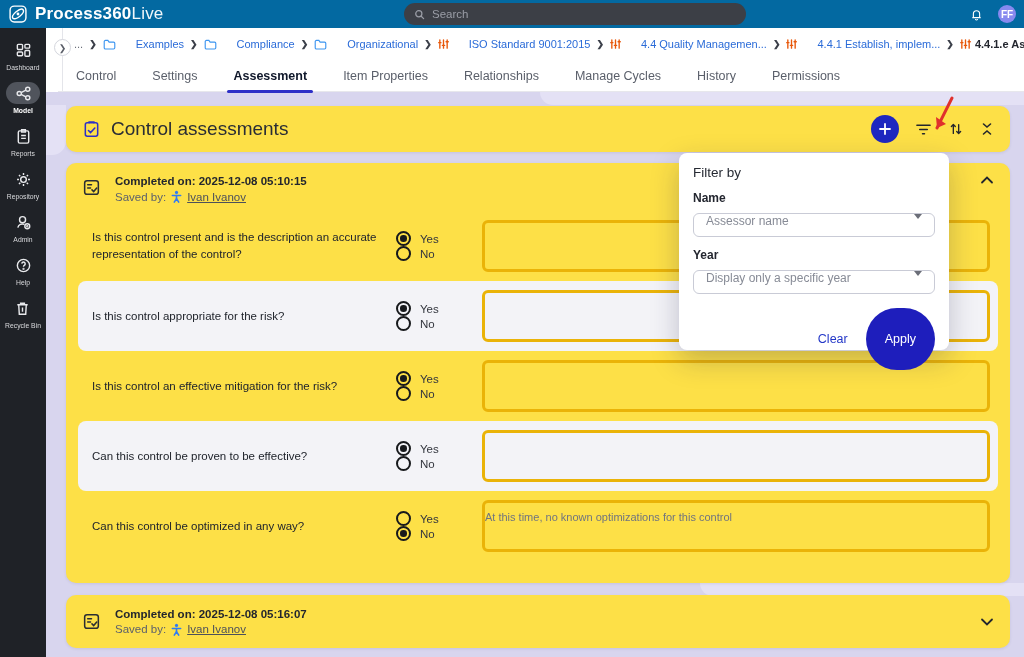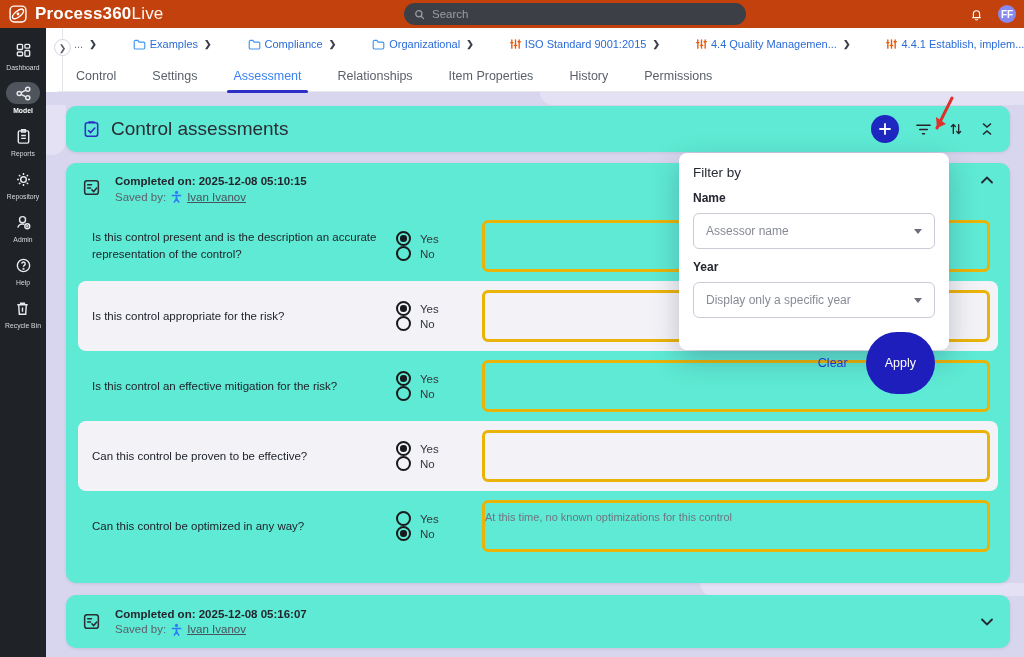--- a/index.html
+++ b/index.html
@@ -1,21 +1,21 @@
 <!DOCTYPE html>
 <html><head>
 <meta charset="utf-8">
 <style>
   * { margin:0; padding:0; box-sizing:border-box; }
   html,body { width:1024px; height:657px; }
   body { font-family:"Liberation Sans", sans-serif; }
   .screen { position:relative; width:1024px; height:657px; overflow:hidden; background:#fff; }
 
   
-  .topbar { position:absolute; left:0; top:0; width:1024px; height:28px; background:#c2410c; display:flex; align-items:center; z-index:30; }
+  .topbar { position:absolute; left:0; top:0; width:1024px; height:28px; background:#0369a1; display:flex; align-items:center; z-index:30; }
   .logo-wrap { display:flex; align-items:center; gap:7px; margin-left:8px; }
   .logo-text { color:#fff; font-size:17px; font-weight:700; letter-spacing:.2px; }
   .logo-text .lite { font-weight:300; opacity:.95; }
   .searchbar { position:absolute; left:404px; top:3px; width:342px; height:22px; background:#3c3f46; border-radius:11px; display:flex; align-items:center; gap:7px; padding:0 10px; }
   .searchbar span { color:#9a9da6; font-size:11.5px; }
   .topbar-right { position:absolute; right:8px; top:0; height:28px; display:flex; align-items:center; gap:14px; }
   .avatar { width:18px; height:18px; border-radius:50%; background:#8789ef; color:#fff; font-size:10px; font-weight:700; display:flex; align-items:center; justify-content:center; }
 
   
   .sidebar { position:absolute; left:0; top:28px; width:46px; height:629px; background:#1f2227; z-index:25; display:flex; flex-direction:column; align-items:center; padding-top:11px; }
@@ -24,36 +24,36 @@
   .side-item.active .ic { background:#50545c; }
   .side-item .lbl { color:#d9dadd; font-size:6.8px; margin-top:3px; }
   .side-item.active .lbl { font-weight:700; color:#fff; }
 
   
   .chrome { position:absolute; left:46px; top:28px; width:978px; height:64px; background:#fff; z-index:5; }
   .vline { position:absolute; left:16px; top:0; width:1px; height:64px; background:#e4e5ea; }
   .panel-toggle { position:absolute; left:8px; top:11px; width:17px; height:17px; border-radius:50%; background:#fff; border:1px solid #d4d6dd; color:#5a5e68; font-size:9px; display:flex; align-items:center; justify-content:center; z-index:6; }
   .breadcrumb { position:absolute; left:28px; top:0; width:944px; height:32px; display:flex; align-items:center; gap:6px; font-size:11px; white-space:nowrap; }
   .bc-sep { color:#3b3f49; font-size:9px; font-weight:700; }
-  .bc-link { color:#2a6bd8; display:flex; align-items:center; gap:4px; cursor:pointer;margin-left:30px; }
+  .bc-link { color:#2a6bd8; display:flex; align-items:center; gap:20px; cursor:pointer; }
   .bc-dots { color:#6b6f7a; }
   .bc-current { color:#23262e; font-weight:700; display:flex; align-items:center; gap:4px; }
   .tabs { position:absolute; left:12px; top:32px; width:966px; height:32px; display:flex; align-items:center; gap:0; border-bottom:1px solid #e7e7ec; }
   .tab { font-size:12.5px; color:#5a5f6a; padding:0 18px; height:32px; display:flex; align-items:center; cursor:pointer; position:relative; }
-  .tab.active { color:#3b82f6; font-weight:400; }
+  .tab.active { color:#0f172a; font-weight:700; }
   .tab.active::after { content:""; position:absolute; left:12px; right:12px; bottom:-1px; height:2.5px; background:#2d2fc7; border-radius:2px; }
 
   
   .content { position:absolute; left:46px; top:92px; width:978px; height:565px; background:#d8d5ee; z-index:1; }
   .deco { position:absolute; background:#e4e1f5; }
   .deco.d1 { left:494px; top:0; width:484px; height:13px; border-radius:0 0 0 14px; }
   .deco.d2 { left:654px; top:491px; width:324px; height:13px; border-radius:0 0 0 14px; }
   .deco.d3 { left:0; top:13px; width:20px; height:50px; border-radius:0 0 14px 0; }
 
-  .card { position:absolute; background:#5eead4; border-radius:10px; box-shadow:0 1px 3px rgba(40,40,90,.10); }
+  .card { position:absolute; background:#fde047; border-radius:10px; box-shadow:0 1px 3px rgba(40,40,90,.10); }
   
   .head-card { left:66px; top:106px; width:944px; height:46px; display:flex; align-items:center; padding:0 16px; z-index:10; }
   .page-title { font-size:19px; color:#2a2d35; margin-left:10px; }
   .toolbar { margin-left:auto; display:flex; align-items:center; gap:16px; }
   .plus-btn { width:28px; height:28px; border-radius:50%; background:#1e27c0; color:#fff; display:flex; align-items:center; justify-content:center; cursor:pointer; }
   .tool-ic { color:#24262c; cursor:pointer; display:flex; align-items:center; justify-content:center; }
 
   
   .assess-card1 { left:66px; top:163px; width:944px; height:420px; z-index:8; }
   .assess-card2 { left:66px; top:595px; width:944px; height:53px; z-index:8; display:flex; align-items:center; padding:0 16px; }
@@ -73,21 +73,21 @@
   .radio-line { display:flex; align-items:center; gap:9px; cursor:pointer; }
   .radio { width:15px; height:15px; border:2px solid #17191c; border-radius:50%; position:relative; flex:0 0 auto; }
   .radio.on::after { content:""; position:absolute; inset:2.2px; background:#17191c; border-radius:50%; }
   .radio-lbl { font-size:11.5px; color:#33363e; }
   .answer-box { flex:1; height:52px; margin-left:8px; border:3px solid #eab308; border-radius:6px; font-size:11px; color:#70747f; padding:8px 0; overflow:hidden; }
 
   
   .popup { position:absolute; left:679px; top:153px; width:270px; height:197px; background:#fff; border-radius:8px; box-shadow:0 10px 28px rgba(30,30,70,.25); z-index:20; padding:12px 14px; }
   .popup-title { font-size:13.5px; color:#262a33; }
   .popup-label { font-size:12px; font-weight:700; color:#23262f; margin-top:11px; }
-  .select { margin-top:8px; height:36px; border:1px solid #c9cbd6; border-radius:6px; display:flex; align-items:center; padding:0 12px; cursor:pointer; }
+  .select { margin-top:8px; height:24px; border:1px solid #c9cbd6; border-radius:6px; display:flex; align-items:flex-start; padding:0 12px; cursor:pointer; }
   .select span { font-size:12px; color:#878b96; }
   .caret { margin-left:auto; width:0; height:0; border-left:4.5px solid transparent; border-right:4.5px solid transparent; border-top:5.5px solid #6b6e78; }
   .popup-foot { display:flex; align-items:center; justify-content:flex-end; gap:18px; margin-top:14px; }
   .clear-btn { font-size:12.5px; color:#2337c8; cursor:pointer; }
   .apply-btn { background:#1e1ebc; color:#fff; font-size:12.5px; padding:24px 19px; border-radius:999px; border:none; cursor:pointer; }
 
   .red-arrow { position:absolute; left:924px; top:94px; z-index:40; }
 </style>
 </head>
 <body>
@@ -273,22 +273,23 @@
           <span>4.4.1.e Assign the responsibilities and authorities for processes</span>
         </span>
       <svg width="10" height="10" viewBox="0 0 12 12" style="margin-left:2px;">
           <path d="M2.5 4.5 L6 8 L9.5 4.5" fill="none" stroke="#5d616c" stroke-width="1.5" stroke-linecap="round"></path>
         </svg>
     </div>
     <div class="tabs">
       <div class="tab">Control</div>
       <div class="tab">Settings</div>
       <div class="tab active">Assessment</div>
+      <div class="tab">Item Properties</div>
       <div class="tab">Relationships</div>
-      <div class="tab">Item Properties</div>
+      <div class="tab">Manage Cycles</div>
       <div class="tab">History</div>
       <div class="tab">Permissions</div>
     </div>
   </div>
 
   <div class="content">
     <div class="deco d1"></div>
     <div class="deco d2"></div>
     <div class="deco d3"></div>
   </div>

